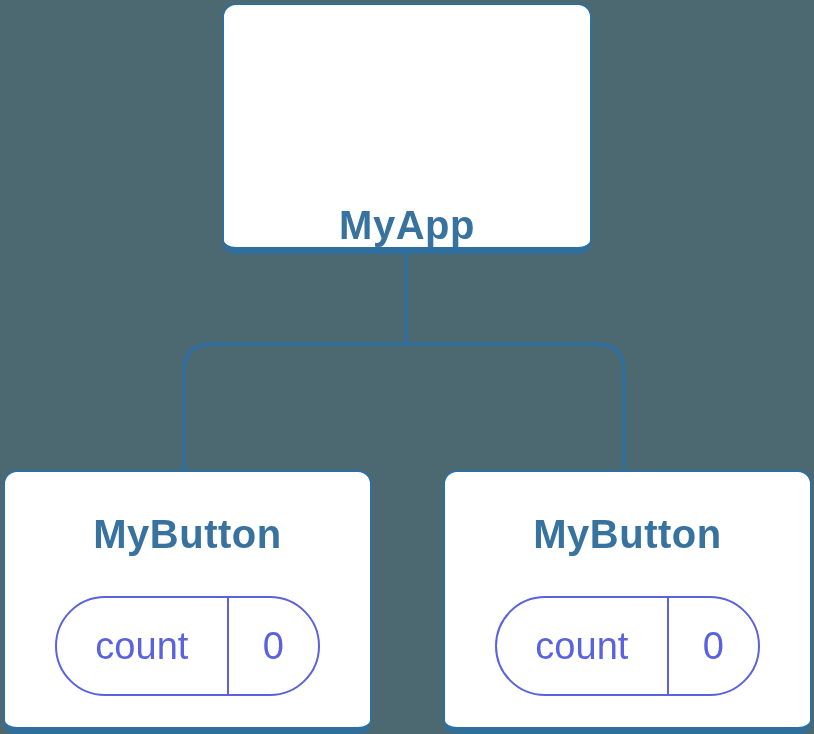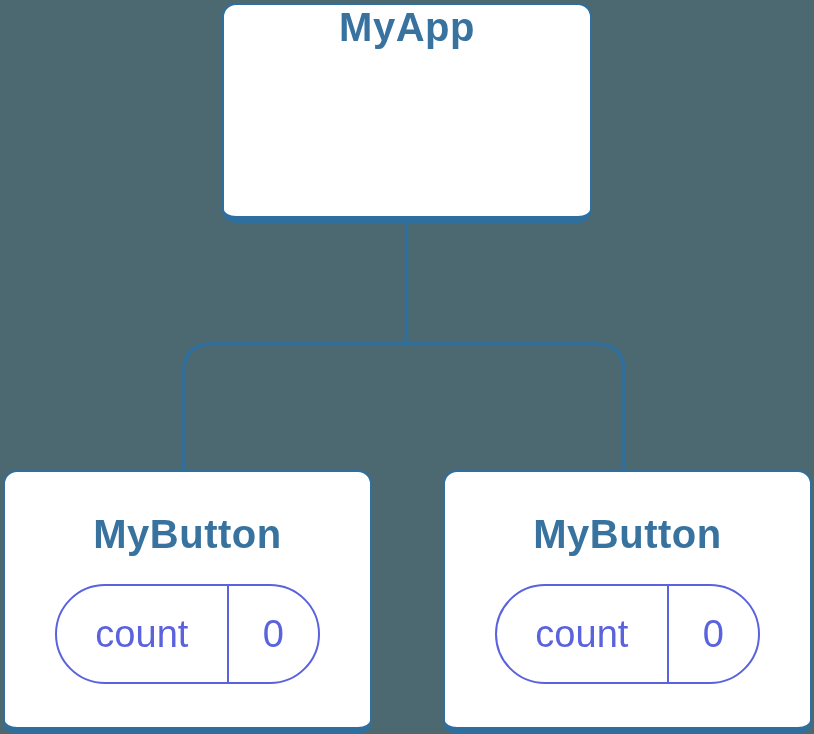--- a/index.html
+++ b/index.html
@@ -35,34 +35,34 @@
     background: var(--node-fill);
     border: 2.5px solid var(--node-border-blue);
     border-bottom-width: 7px;
     border-radius: 14px;
     display: flex;
     flex-direction: column;
     align-items: center;
   }
   .card.root {
     left: 222px; top: 3px;
-    width: 370px; height: 220px;
-    justify-content: flex-start;
+    width: 370px; height: 251px;
+    justify-content: flex-end;
   }
   .card.child-left  { left: 3px;   top: 470px; width: 369px; height: 264px; padding-top: 40px; }
   .card.child-right { left: 443px; top: 470px; width: 369px; height: 264px; padding-top: 40px; }
   .node-label {
     color: var(--node-text-blue);
     font-size: 40px;
     font-weight: 600;
     letter-spacing: 0.5px;
     line-height: 1.1;
   }
   .state-pill {
-    margin-top: 28px;
+    margin-top: 40px;
     width: 265px;
     height: 100px;
     border: 2.5px solid var(--state-purple);
     border-radius: 52px;
     display: flex;
     align-items: stretch;
     color: var(--state-purple);
     font-size: 38px;
     font-weight: 400;
     background: var(--node-fill);

